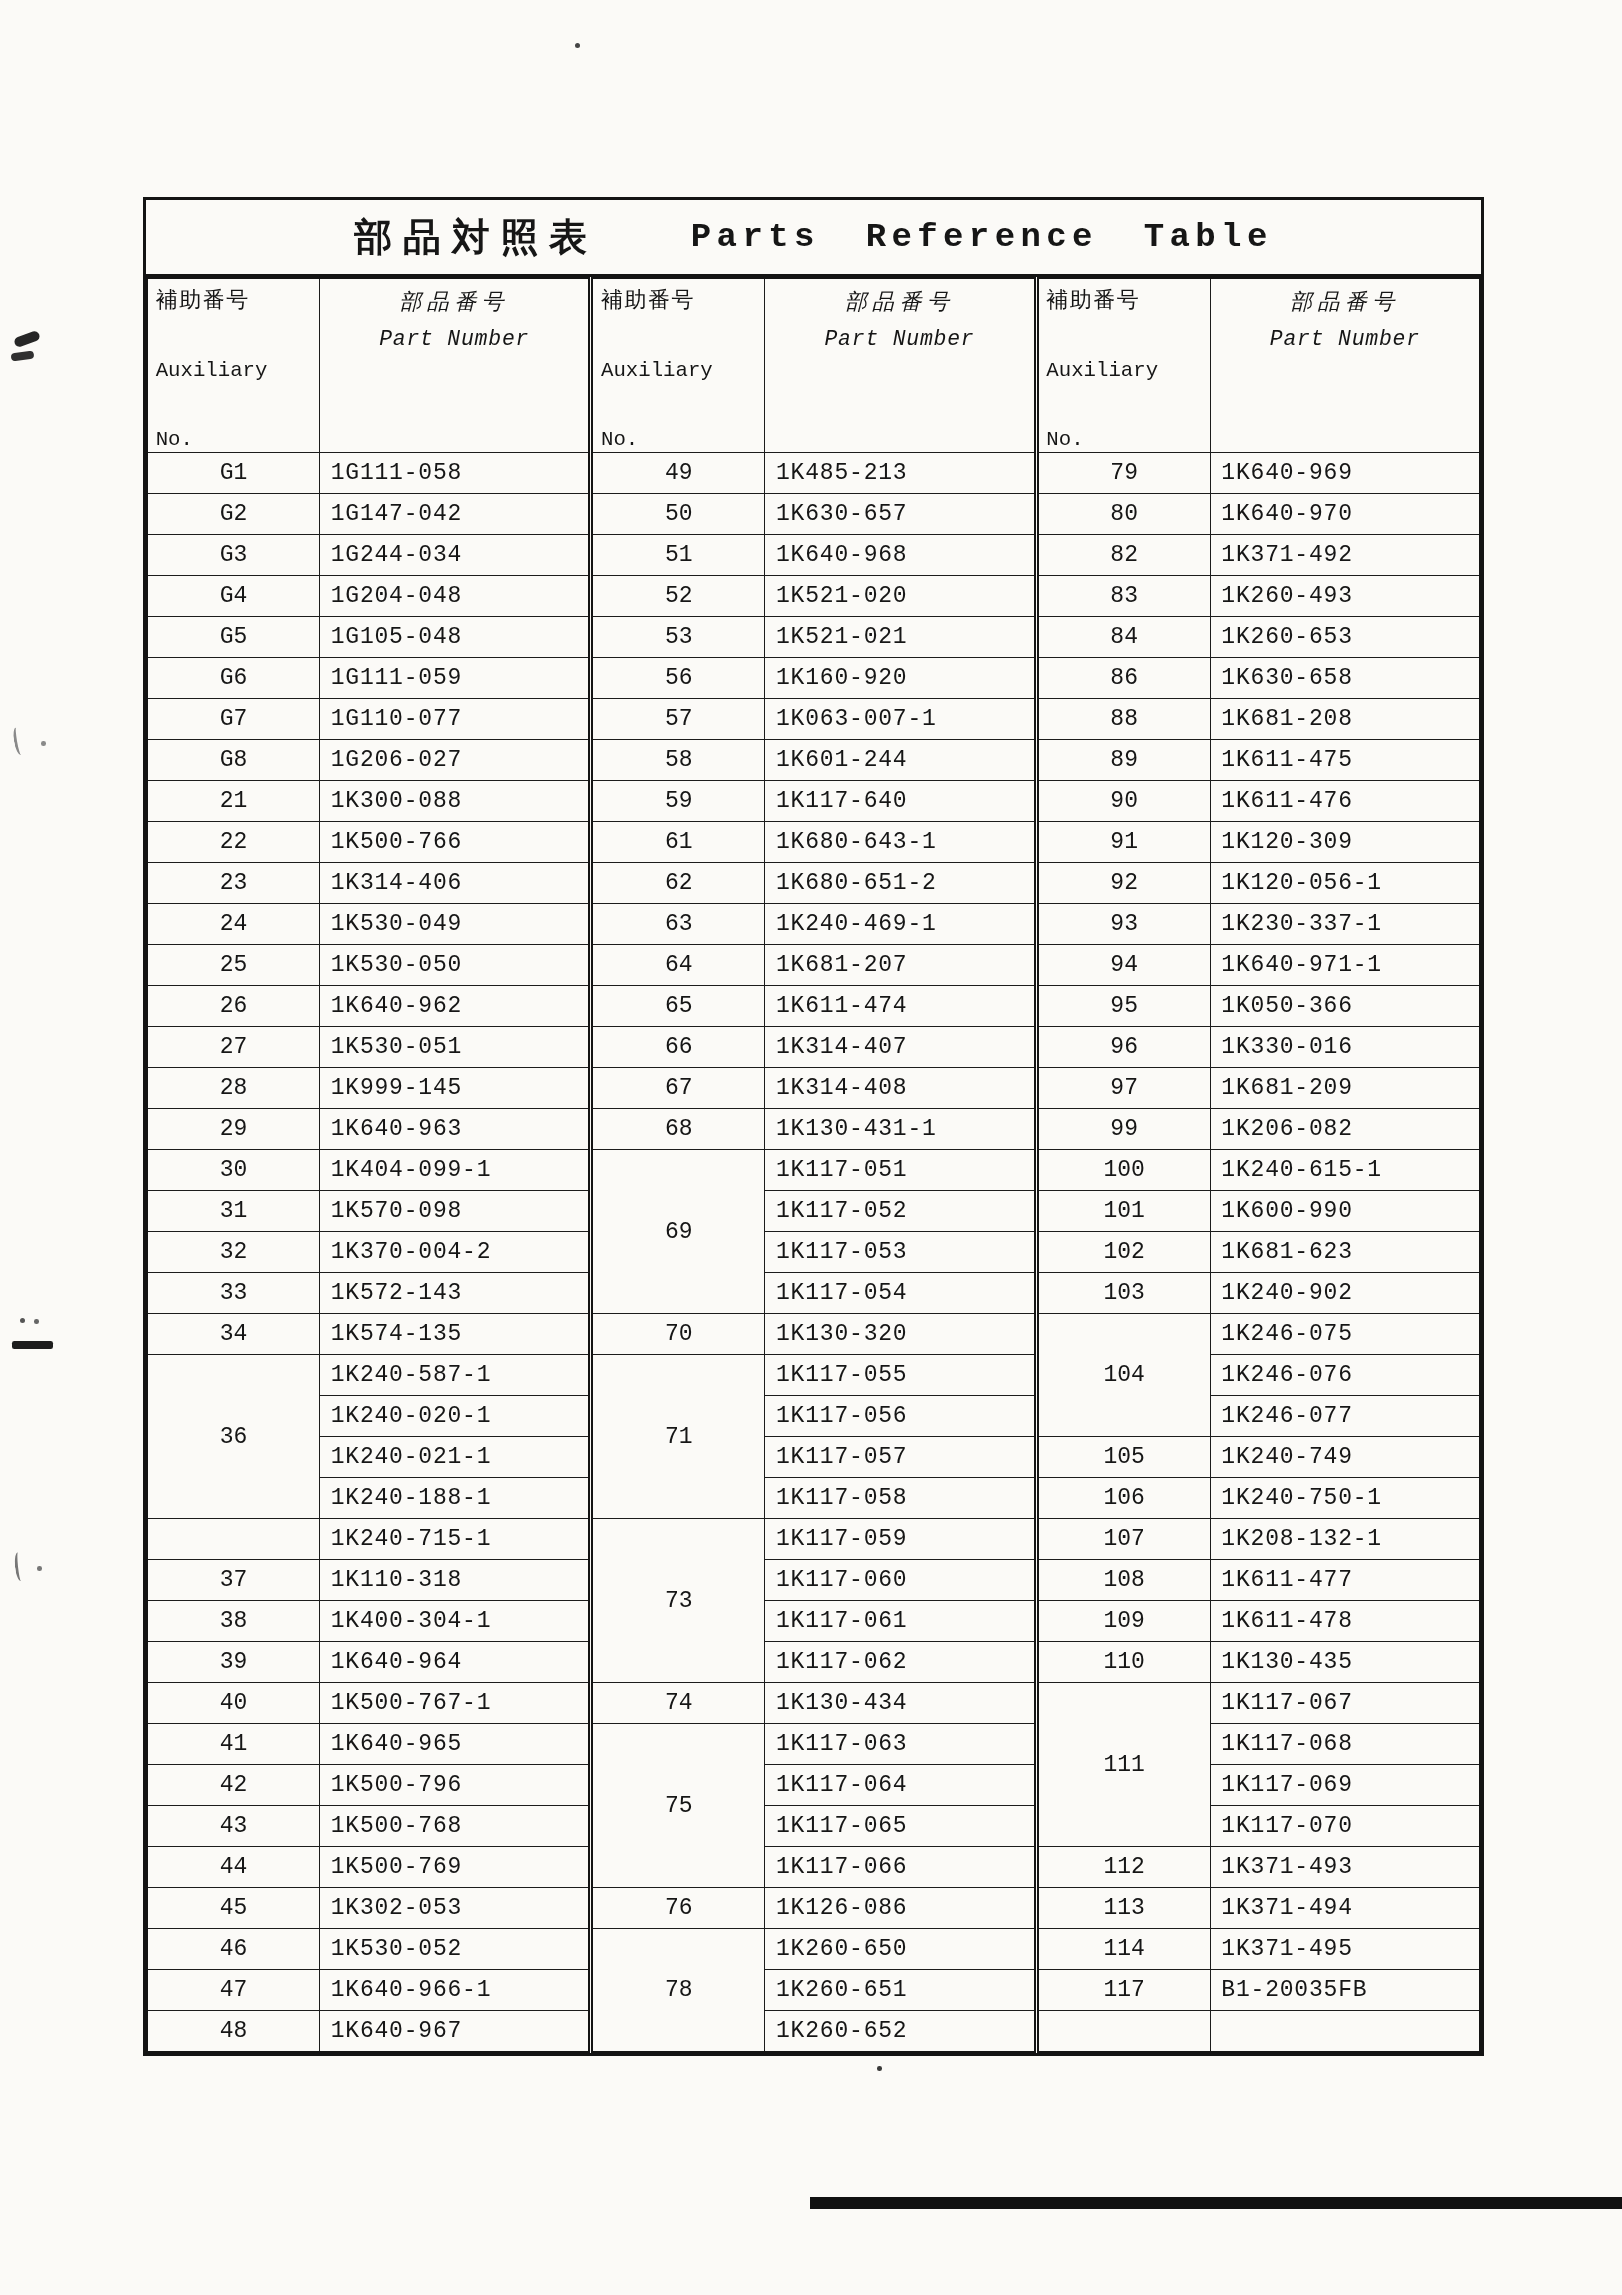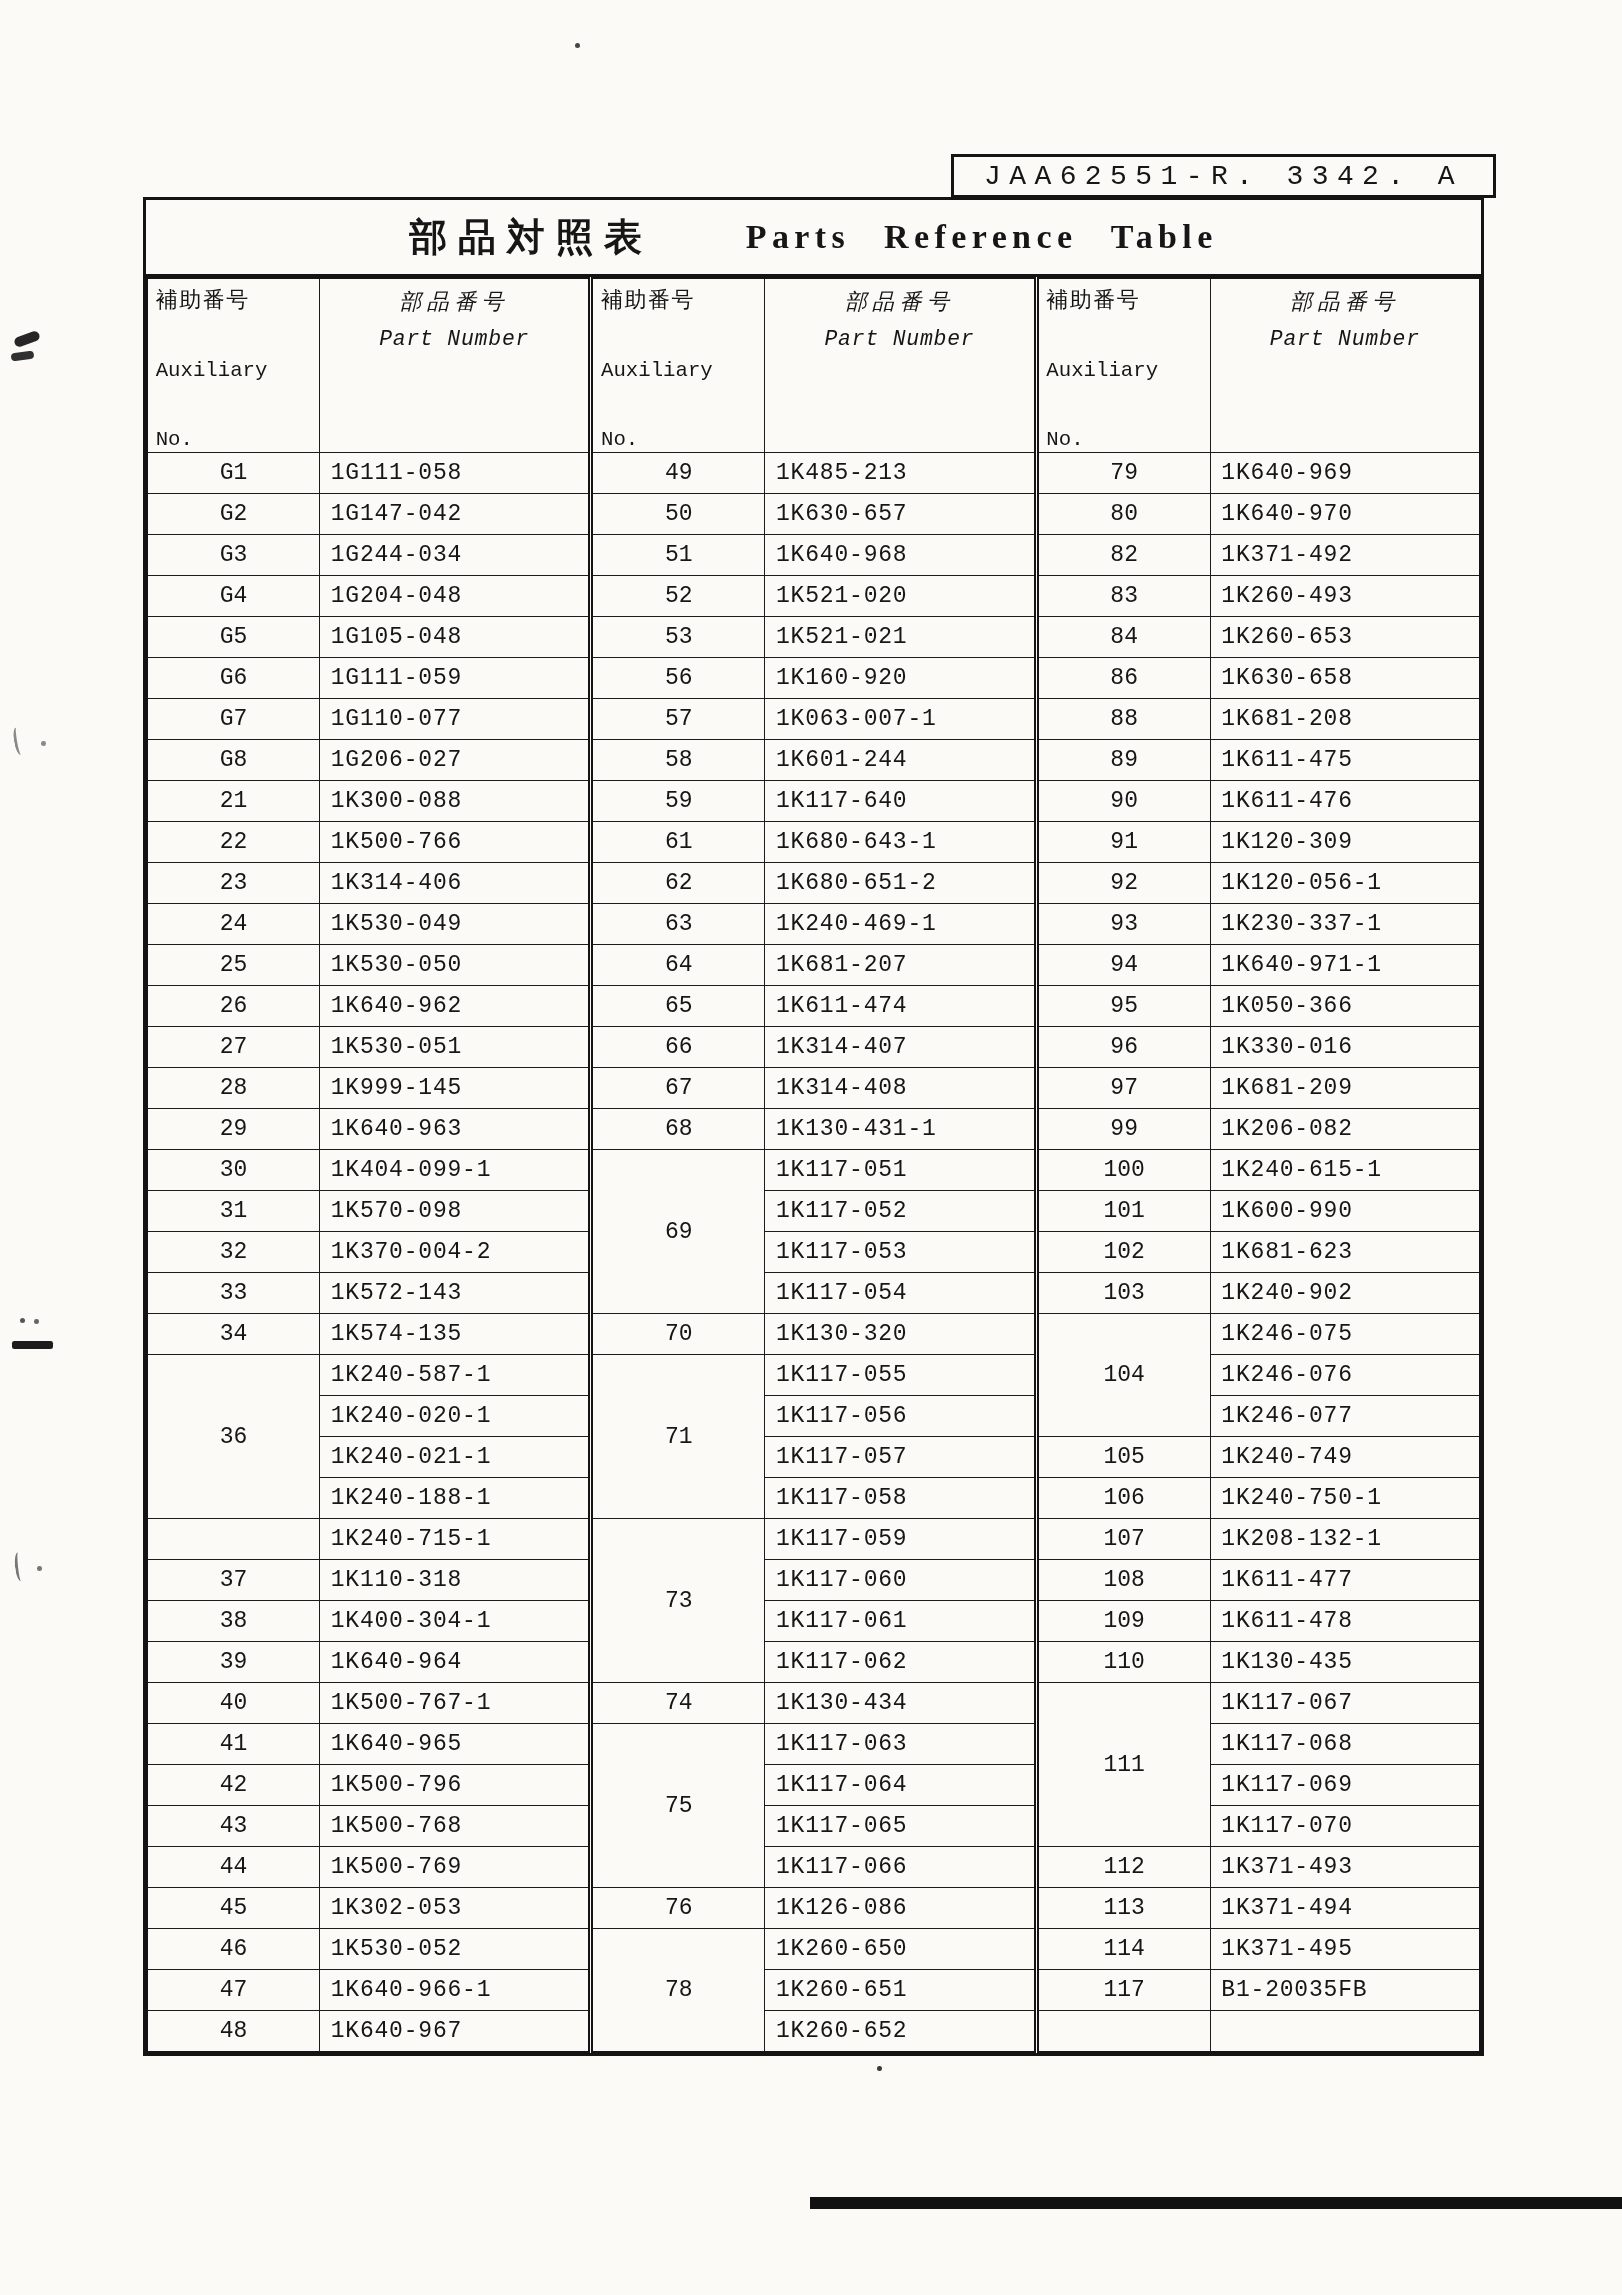--- a/index.html
+++ b/index.html
@@ -26,21 +26,21 @@
   .table-wrap {
     position:absolute; left:143px; top:197px; width:1341px;
     border:3.8px solid #141414; background:#fbfaf7;
   }
   .title-row {
     height:77px; border-bottom:3.1px solid #141414;
     display:flex; align-items:center; justify-content:center; gap:69px;
   }
   .title-ja { font-size:38px; font-weight:bold; letter-spacing:10.7px; }
   .title-en {
-    font-family:Liberation Serif, serif; font-weight:bold;
+    font-family:Liberation Mono, monospace; font-weight:bold;
     font-size:34px; letter-spacing:5.4px; word-spacing:20px;margin-left:24px;
   }
 
   .table-grid { display:flex; gap:1px; }
   table.col-table {
     flex:1 1 0; min-width:0;
     border-collapse:collapse; table-layout:fixed;
     border:2.3px solid #141414;
   }
   col.c-aux  { width:39%; }
@@ -91,23 +91,20 @@
   <div class="art art2a"></div>
   <div class="art art2b"></div>
   <div class="art art3a"></div>
   <div class="art art3b"></div>
   <div class="art art3c"></div>
   <div class="art art4a"></div>
   <div class="art art4b"></div>
   <div class="art art5"></div>
   <div class="art art6"></div>
 
-  <div class="doc-box">
-    <span>JAA62551-R. 3342. A</span>
-  </div>
 
   <div class="table-wrap">
     <div class="title-row">
       <span class="title-ja">部品対照表</span>
       <span class="title-en">Parts Reference Table</span>
     </div>
     <div class="table-grid">
 
       <table class="col-table">
         <colgroup>

